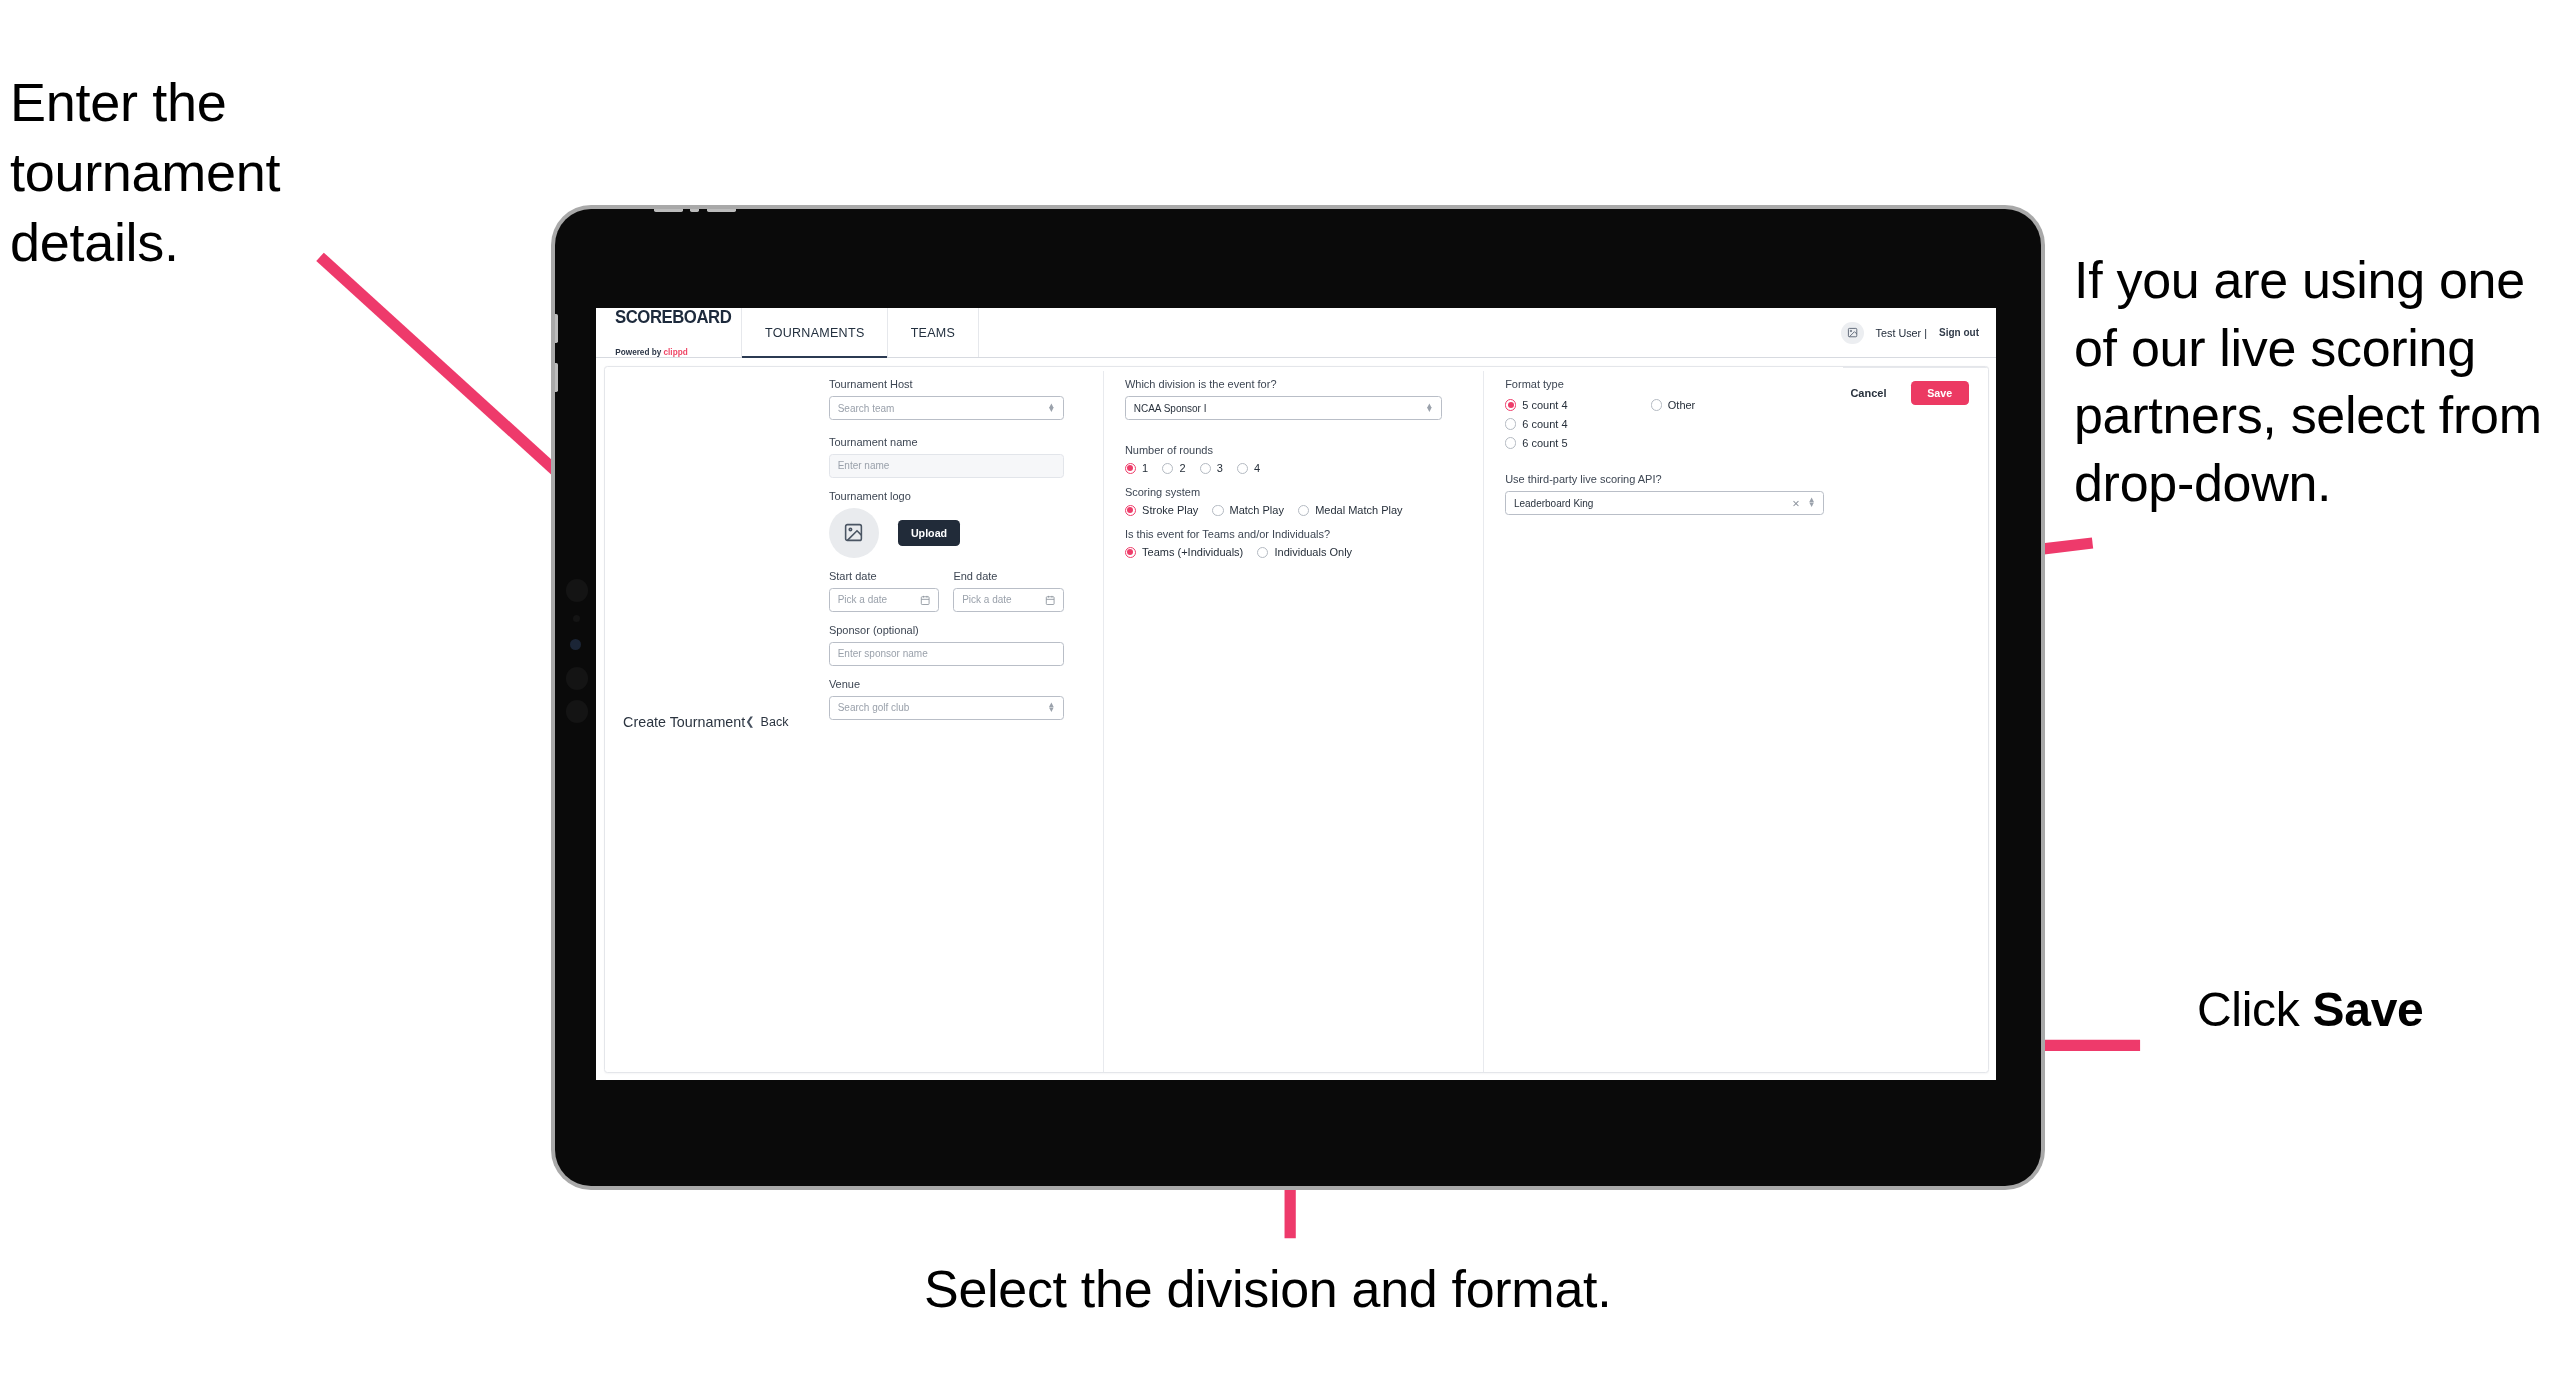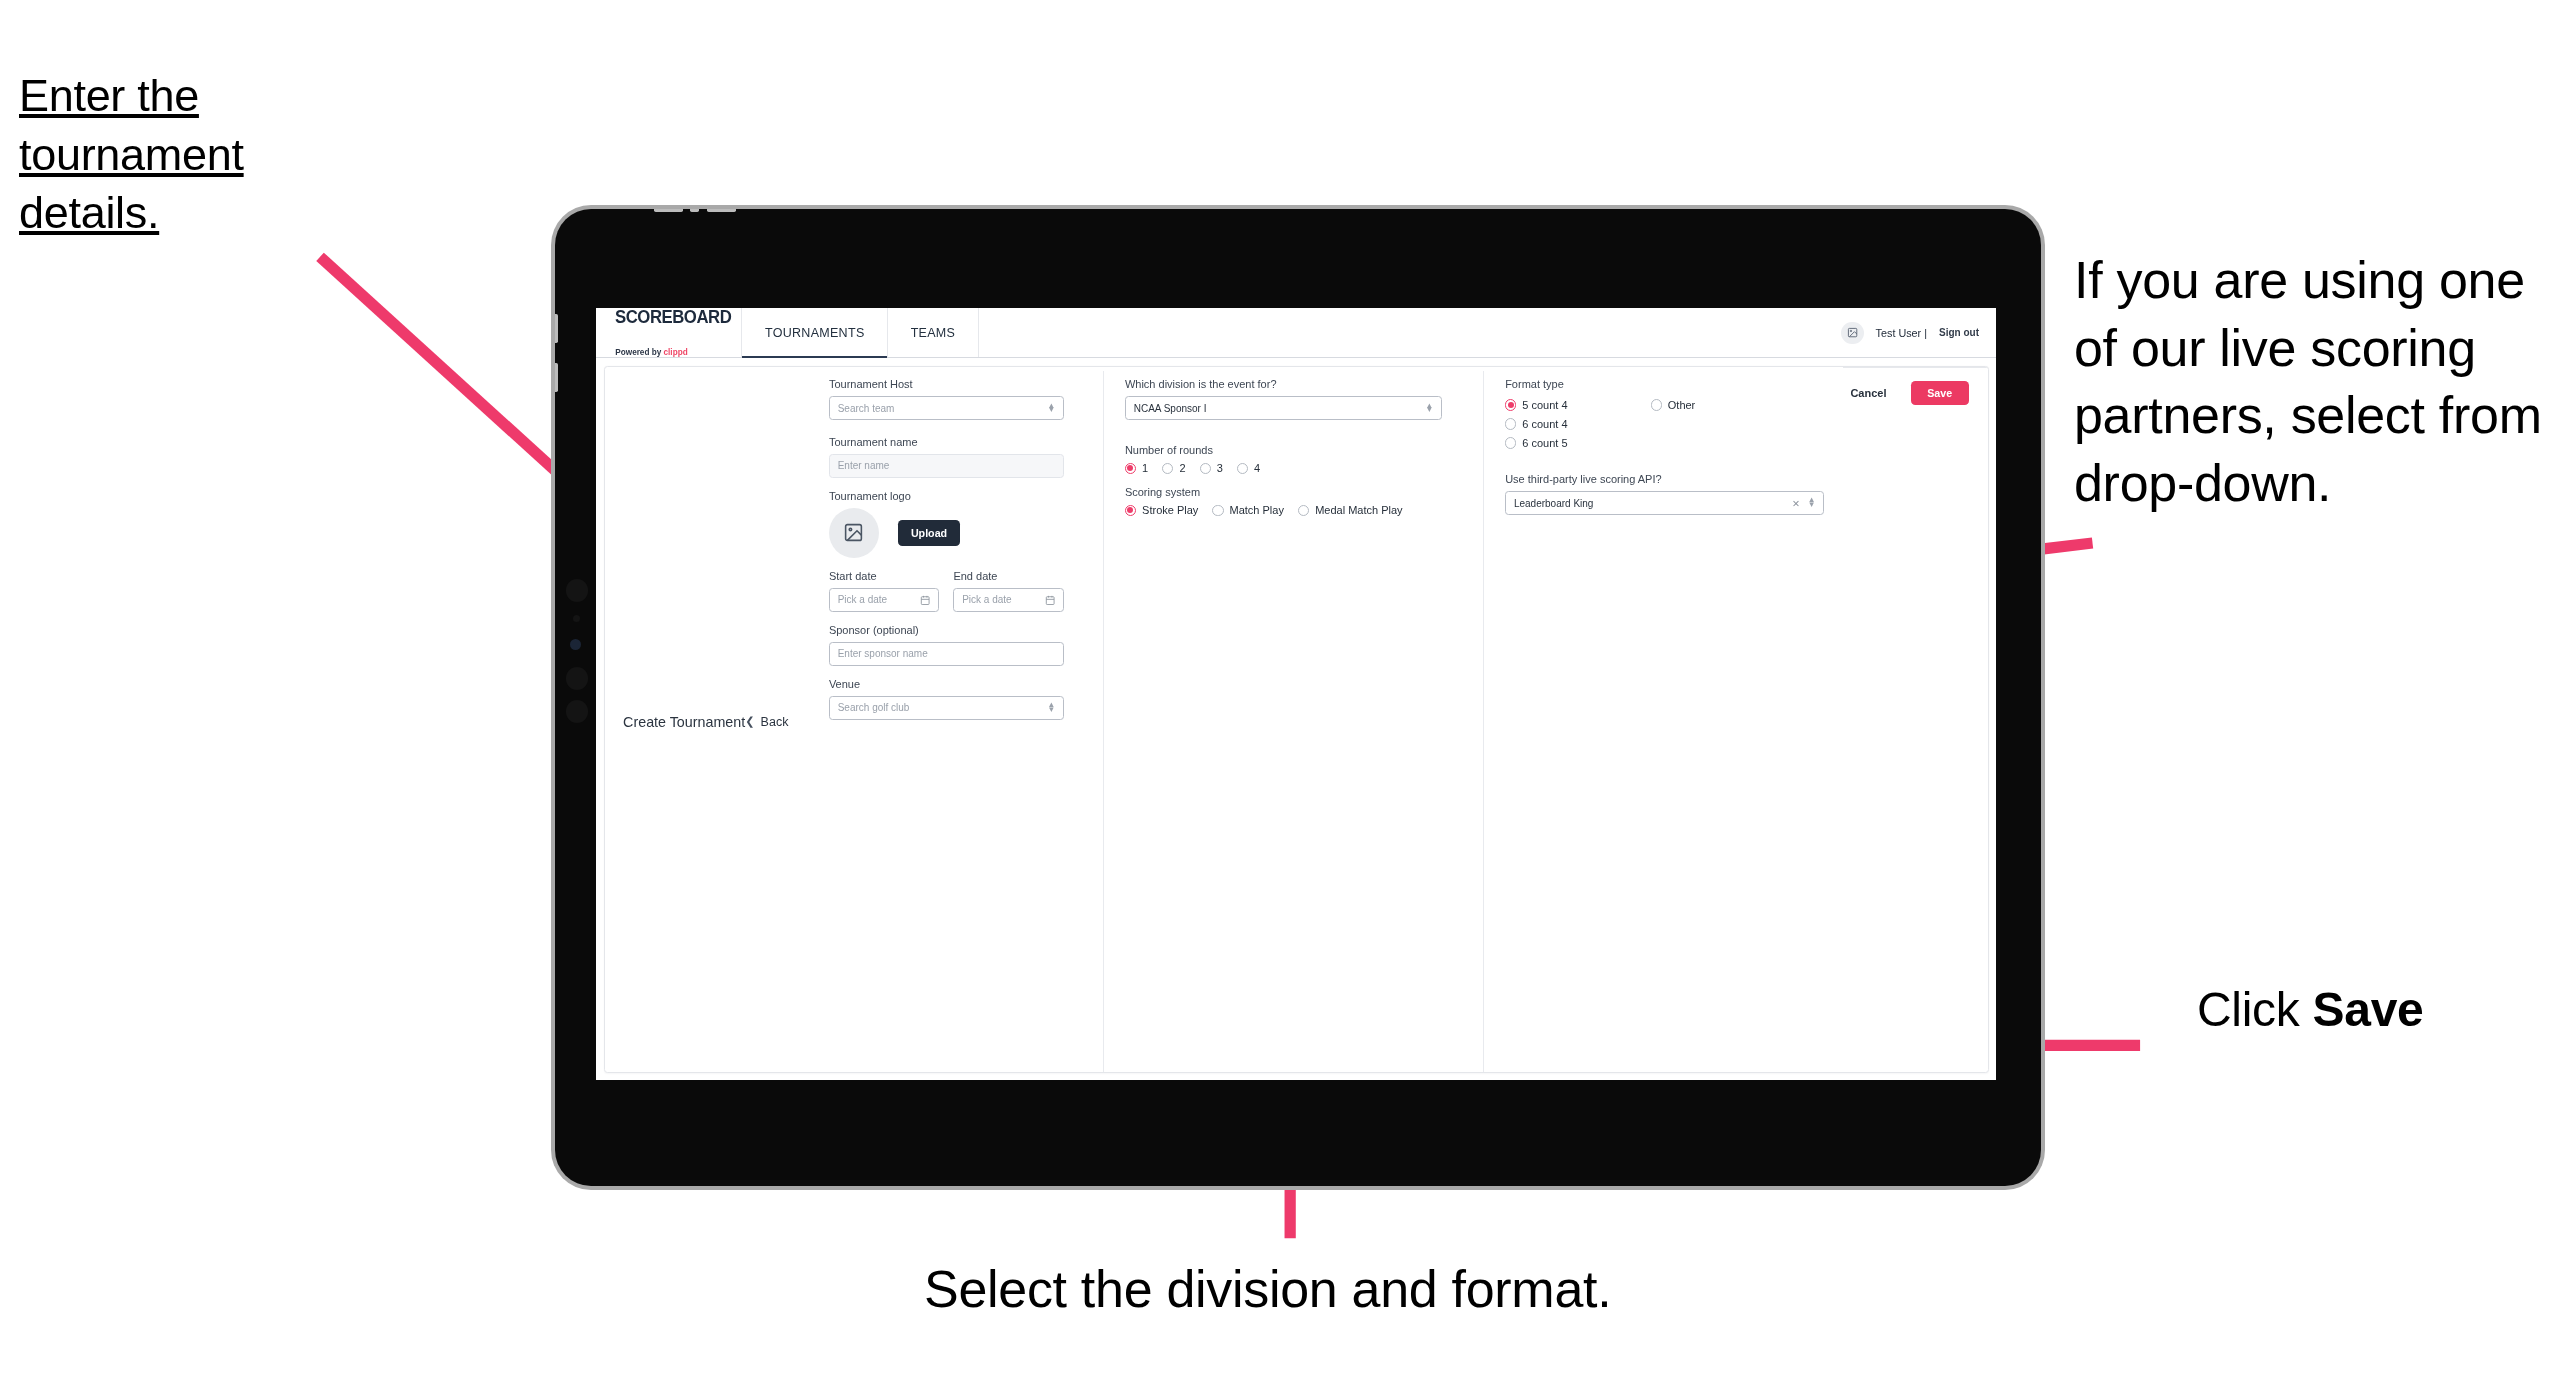--- a/index.html
+++ b/index.html
@@ -14,21 +14,21 @@
   
   .anno {
     position: absolute;
     color: #000;
     font-family: "Liberation Sans", sans-serif;
     font-weight: 400;
     line-height: 1.30;
     letter-spacing: -0.3px;
     white-space: pre-line;
   }
-  #anno-enter-details { left: 19px;  top: 67px;  width: 372px; font-size: 45px; text-decoration: underline; }
+  #anno-enter-details { left: 10px;  top: 67px;  width: 372px; font-size: 54px; }
   #anno-live-scoring  { left: 2074px; top: 247px; width: 484px; font-size: 52px; }
   #anno-click-save    { left: 2169px; top: 979px; font-size: 48px; white-space: nowrap; margin-left: 28px; }
   #anno-click-save b  { font-weight: 700; }
   #anno-select-div    { left: 924px; top: 1256px; font-size: 52px; white-space: nowrap; }
 
   .arrow-svg { position:absolute; left:0; top:0; width:2576px; height:1386px; pointer-events:none; }
 
   
   .tablet {
     position: absolute;
@@ -479,20 +479,33 @@
                   </label>
                   <label class="radio-opt">
                     <span class="rdo"></span>
                     <span>Medal Match Play</span>
                   </label>
                 </div>
               </div>
 
               <div class="gap-md"></div>
 
+              <div class="field">
+                <span class="flabel">Is this event for Teams and/or Individuals?</span>
+                <div class="radio-row">
+                  <label class="radio-opt">
+                    <span class="rdo on"></span>
+                    <span>Teams (+Individuals)</span>
+                  </label>
+                  <label class="radio-opt">
+                    <span class="rdo"></span>
+                    <span>Individuals Only</span>
+                  </label>
+                </div>
+              </div>
             </div>
 
             <div class="col right">
 
               <div class="field">
                 <span class="flabel">Format type</span>
                 <div class="format-grid">
                   <div class="radio-col">
                     <label class="radio-opt">
                       <span class="rdo on"></span>

